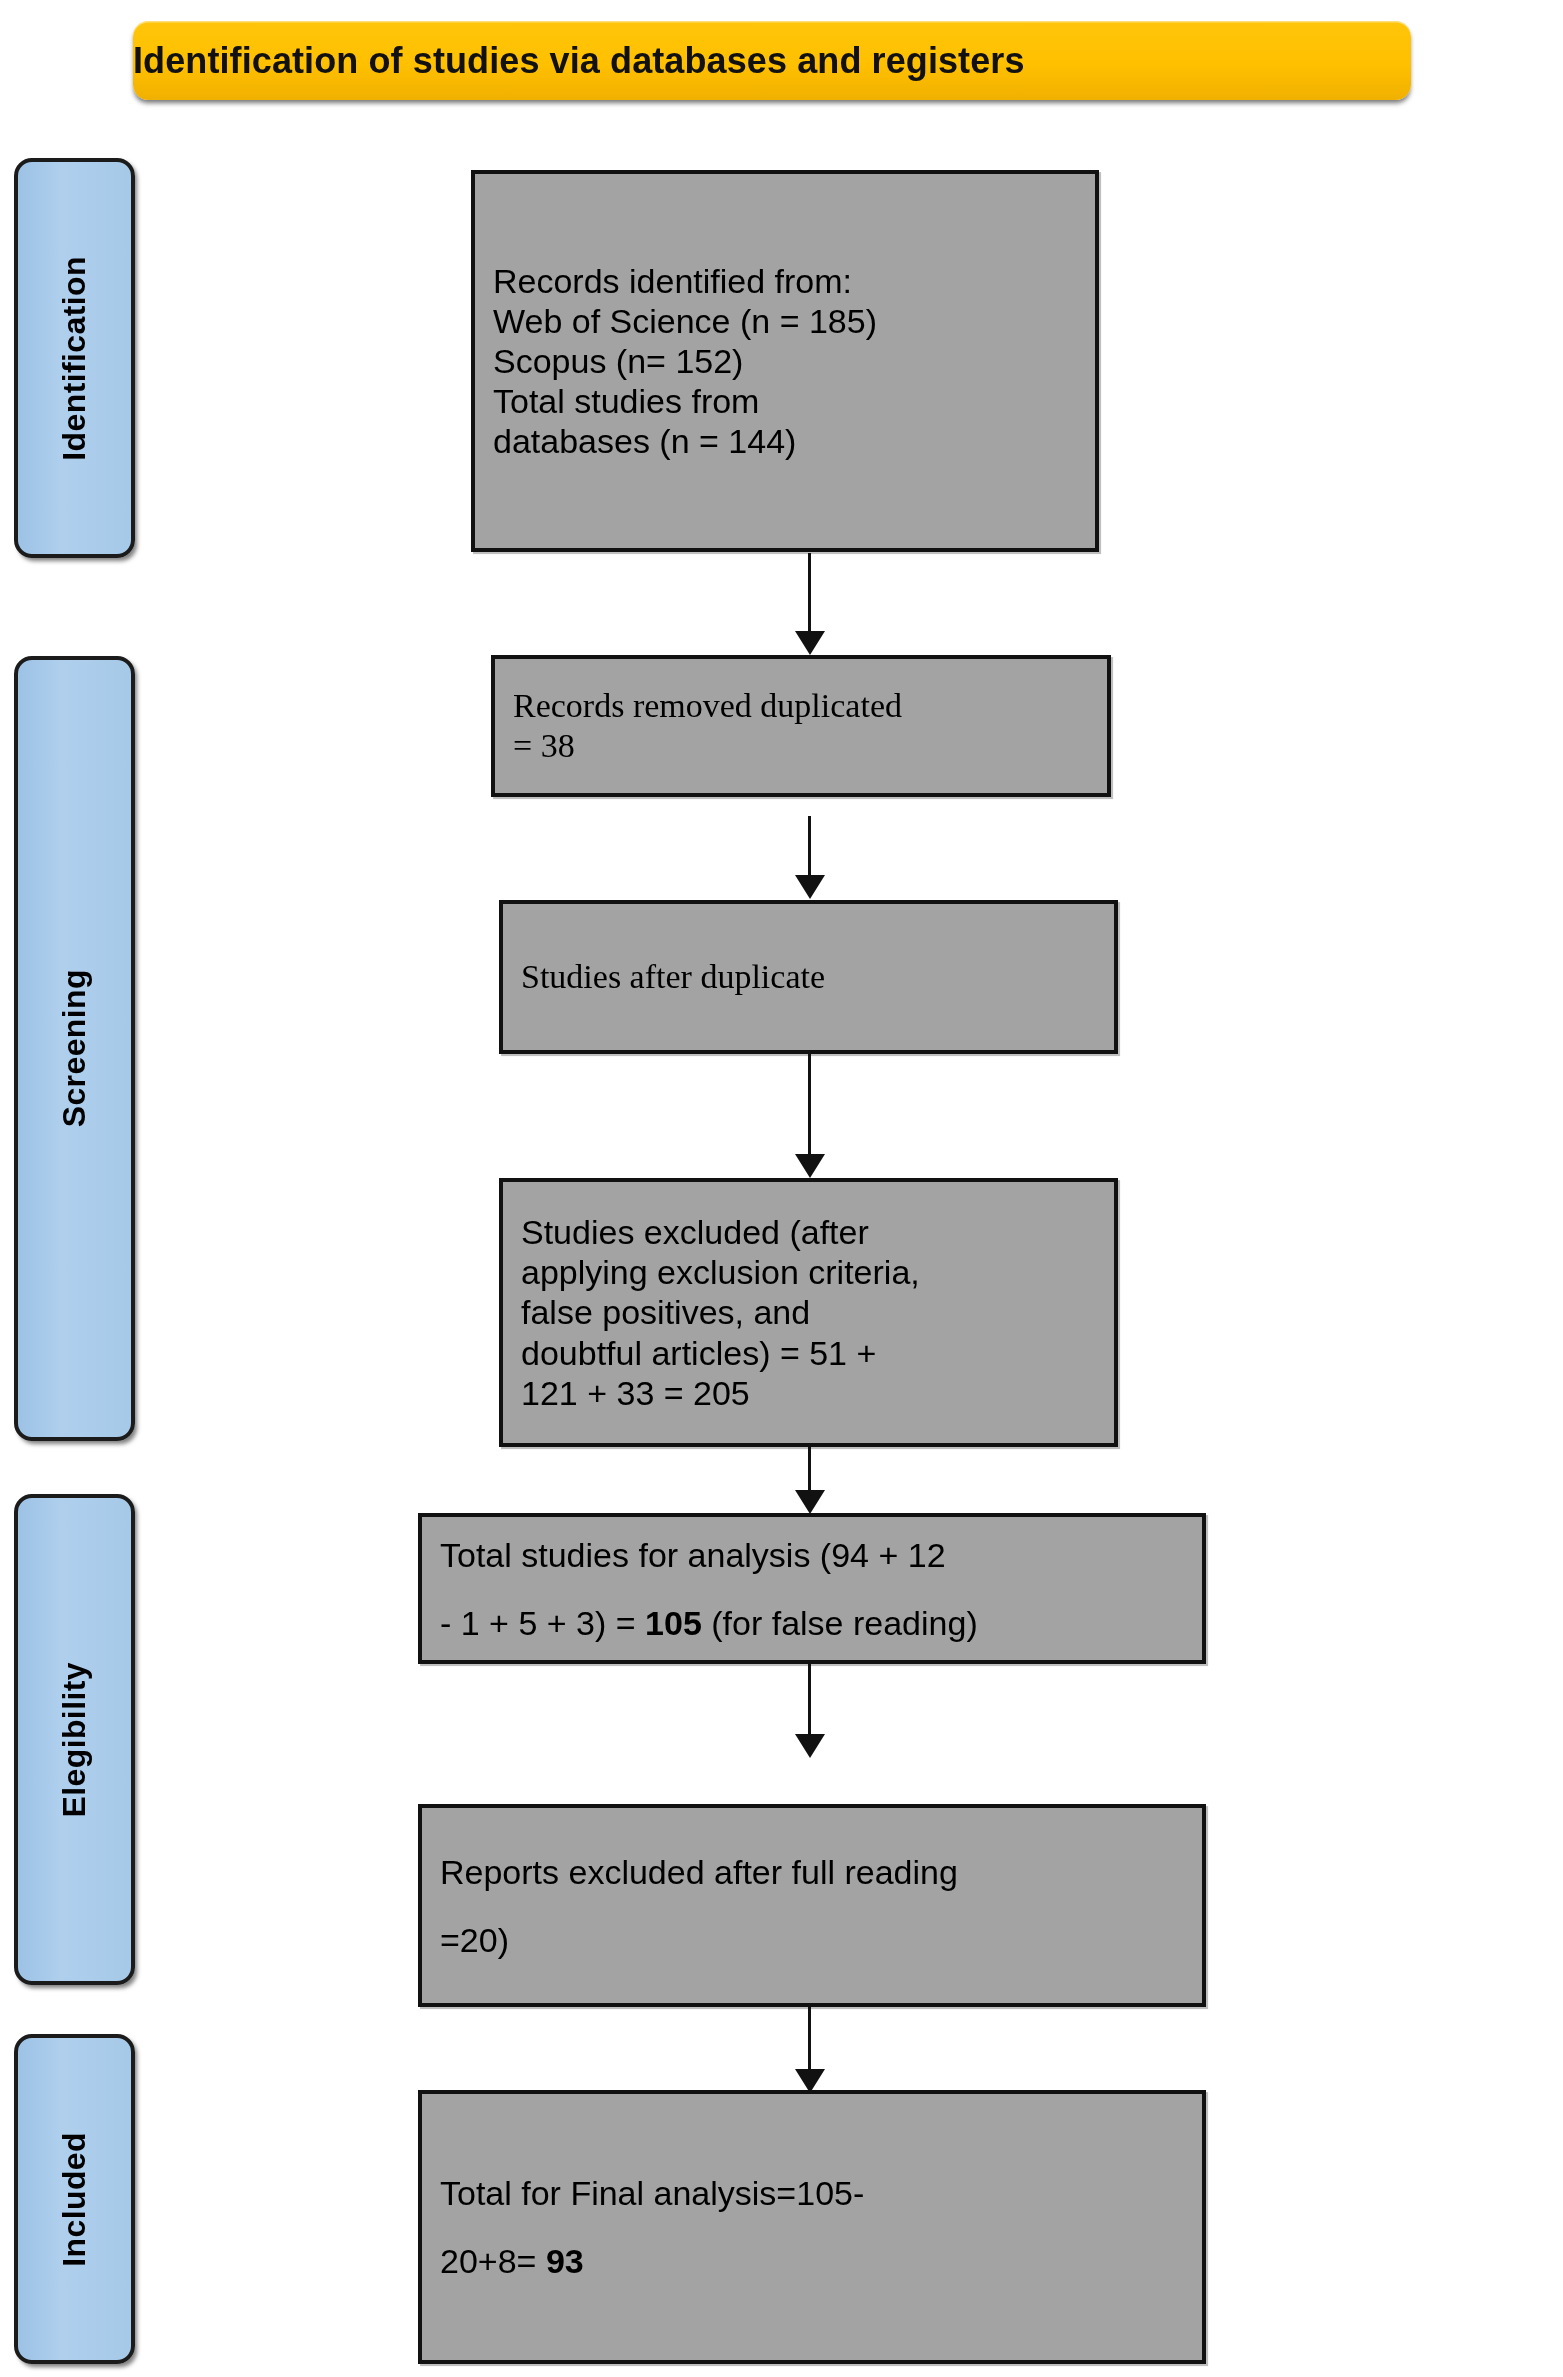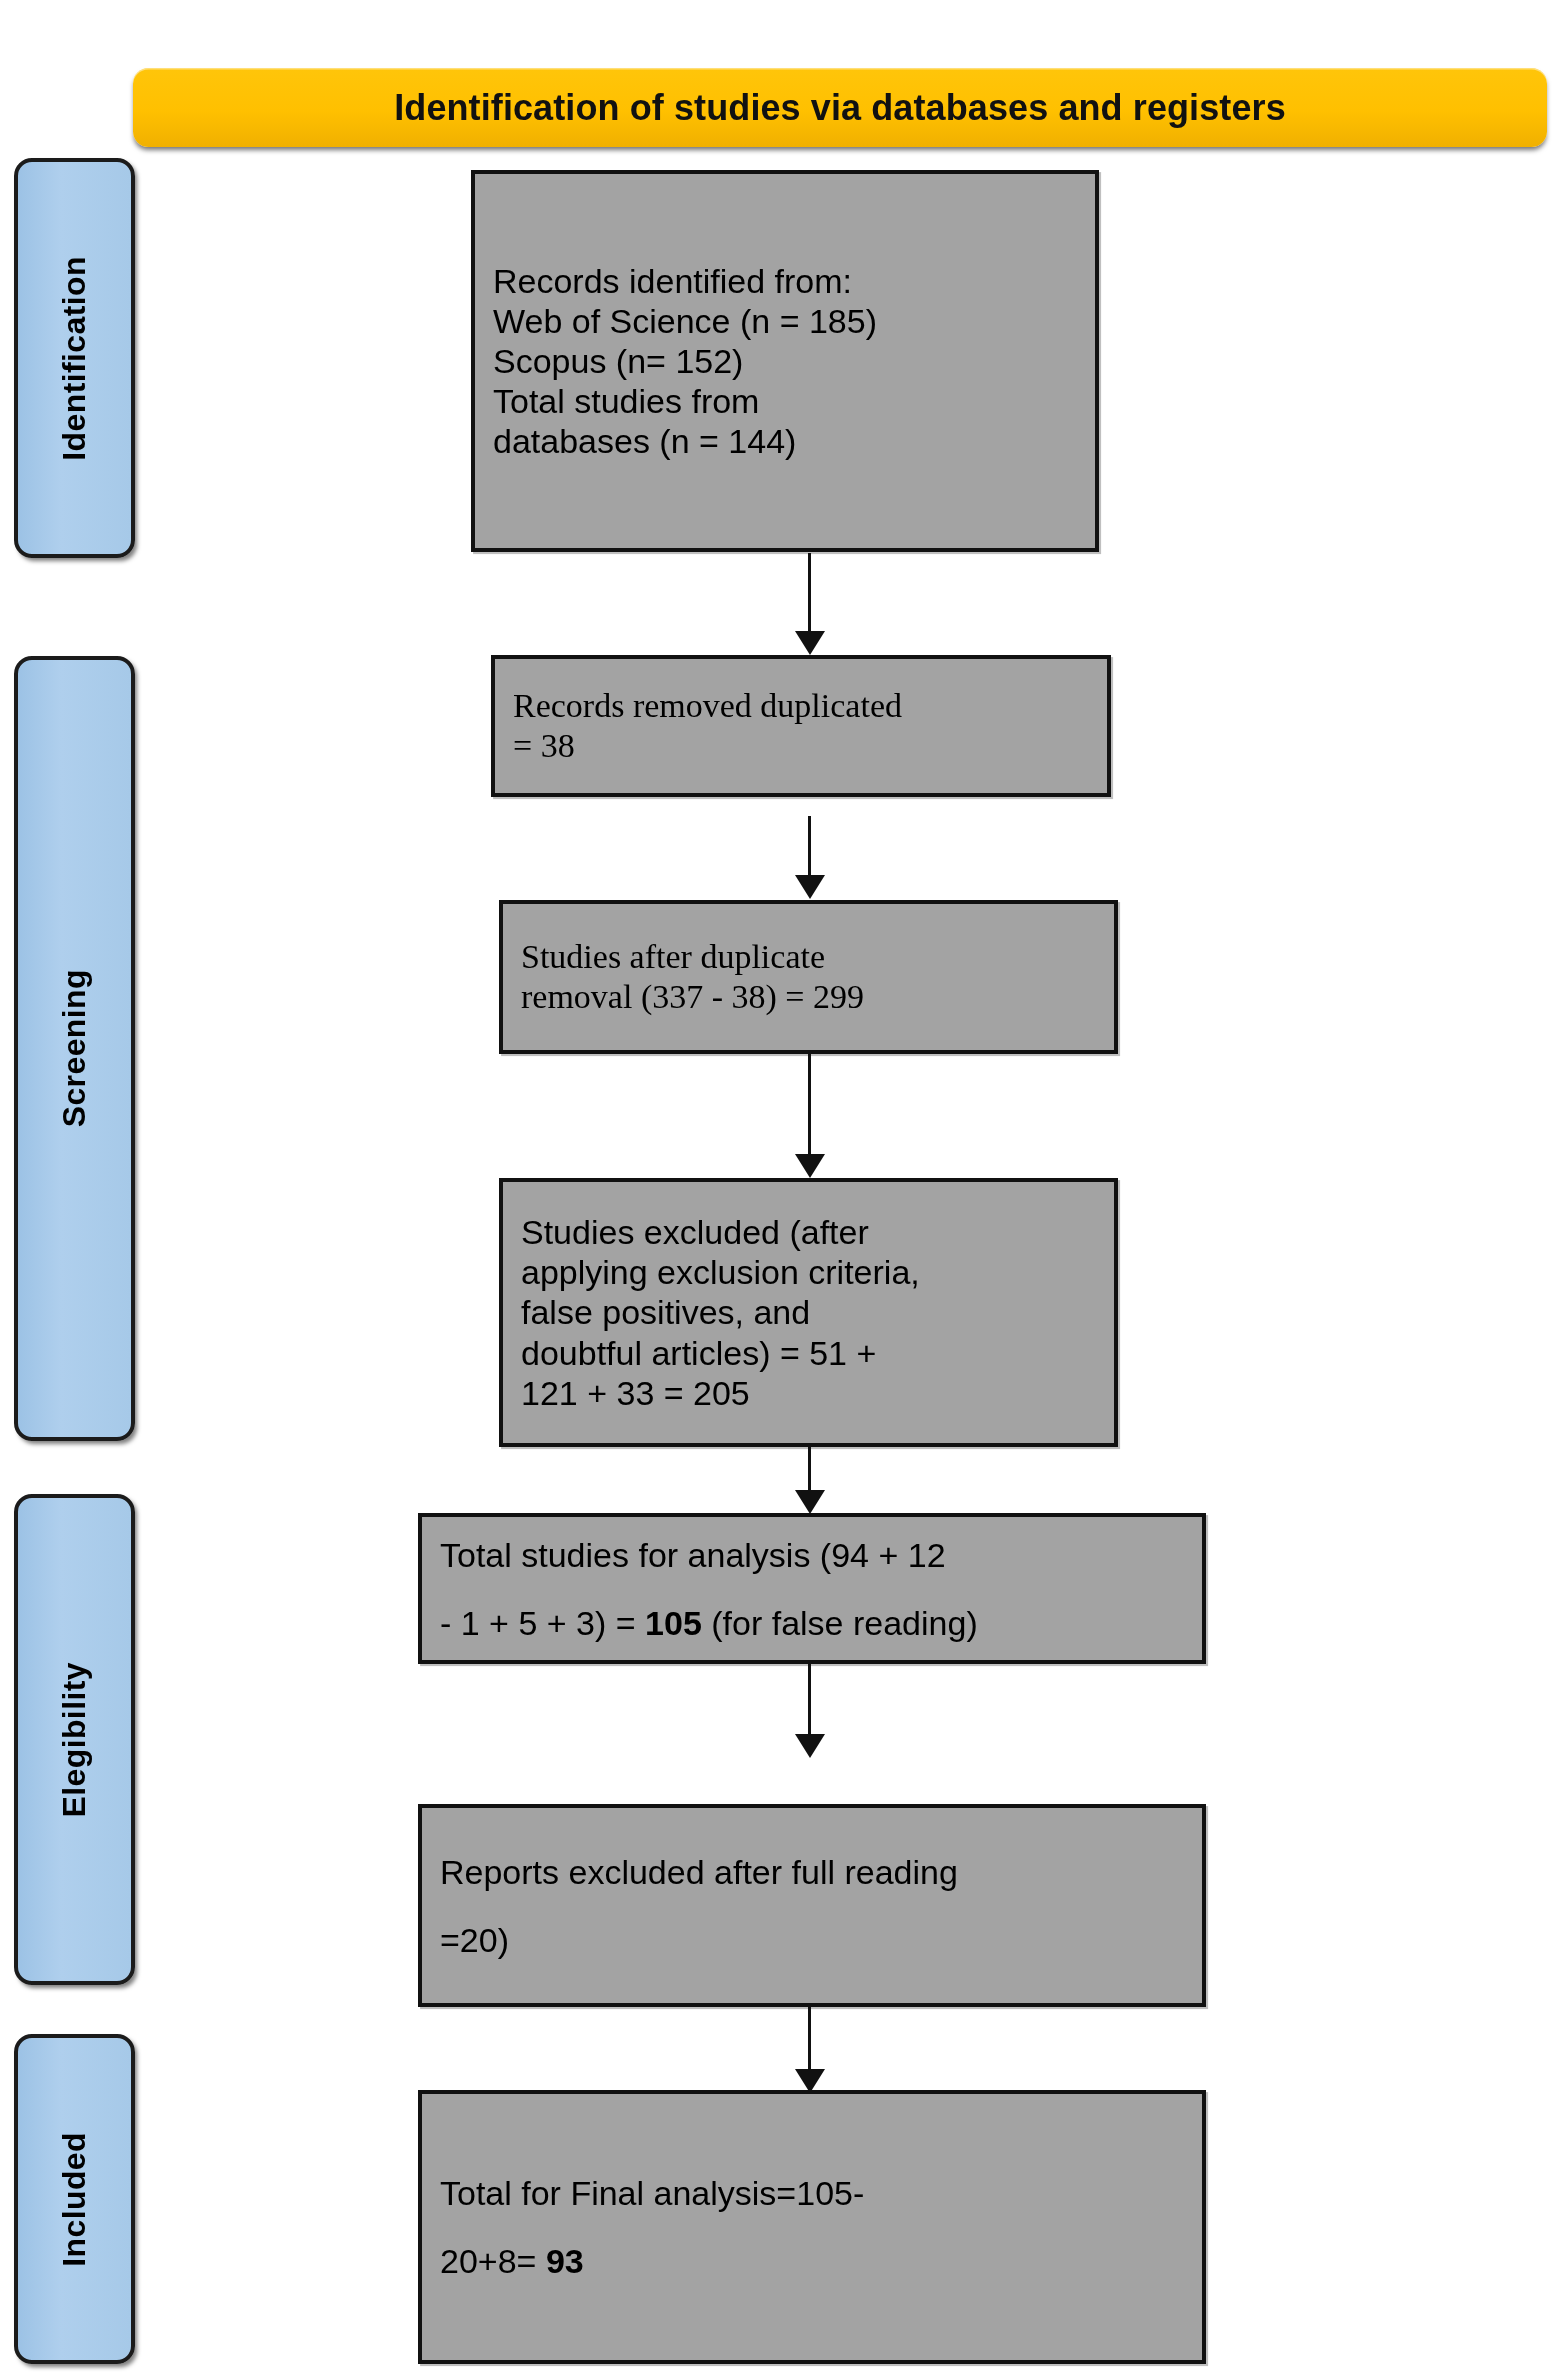--- a/index.html
+++ b/index.html
@@ -1,24 +1,24 @@
 <!DOCTYPE html>
 <html style="font-size:11.2px"><head>
 <meta charset="utf-8">
 <style>
   html,body{margin:0;padding:0;background:#fff;}
   body{width:1563px;height:2377px;position:relative;overflow:hidden;
        font-family:"Liberation Sans",sans-serif;color:#000;}
 
   
-  #banner{position:absolute;left:133px;top:21px;width:1414px;height:79px;
+  #banner{position:absolute;left:133px;top:21px;width:1278px;height:79px;
           background:linear-gradient(180deg,#FFC50A 0%,#FFC000 55%,#F0B000 100%);
           border-radius:15.4px;
           box-shadow:0 4.2px 4.9px -1.4px rgba(0,0,0,.55), inset 0 1.4px 0 rgba(255,255,255,.45);
-          display:flex;align-items:center;justify-content:center;margin-top:47px;}
+          display:flex;align-items:center;}
   #banner span{font-size:36px;font-weight:bold;letter-spacing:0.1px;color:#111;
                white-space:nowrap;}
 
   
   .stage{position:absolute;left:14px;width:121px;
          background:linear-gradient(90deg,#9CC2E5 0%,#AFCFED 38%,#A6C9E8 100%);
          border:4.9px solid #1b1b1b;border-radius:18px;
          box-shadow:2.8px 3.5px 4.2px -1.4px rgba(0,0,0,.5);
          display:flex;align-items:center;justify-content:center;
          box-sizing:border-box;}
@@ -75,21 +75,20 @@
 <div class="fbox serifbox" style="left:491px;top:655px;width:620px;height:142px;">
   <div class="ln">Records removed duplicated</div>
   <div class="ln">= 38</div>
 </div>
 
 <div class="conn" style="left:808px;top:816px;height:65px;"></div>
 <div class="head" style="left:795px;top:875px;"></div>
 
 <div class="fbox serifbox" style="left:499px;top:900px;width:619px;height:154px;">
   <div class="ln">Studies after duplicate</div>
-  <div class="ln">removal (337 - 38) = 299</div>
 </div>
 
 <div class="conn" style="left:808px;top:1054px;height:104px;"></div>
 <div class="head" style="left:795px;top:1154px;"></div>
 
 <div class="fbox" style="left:499px;top:1178px;width:619px;height:269px;">
   <div class="ln">Studies excluded (after</div>
   <div class="ln">applying exclusion criteria,</div>
   <div class="ln">false positives, and</div>
   <div class="ln">doubtful articles) = 51 +</div>

